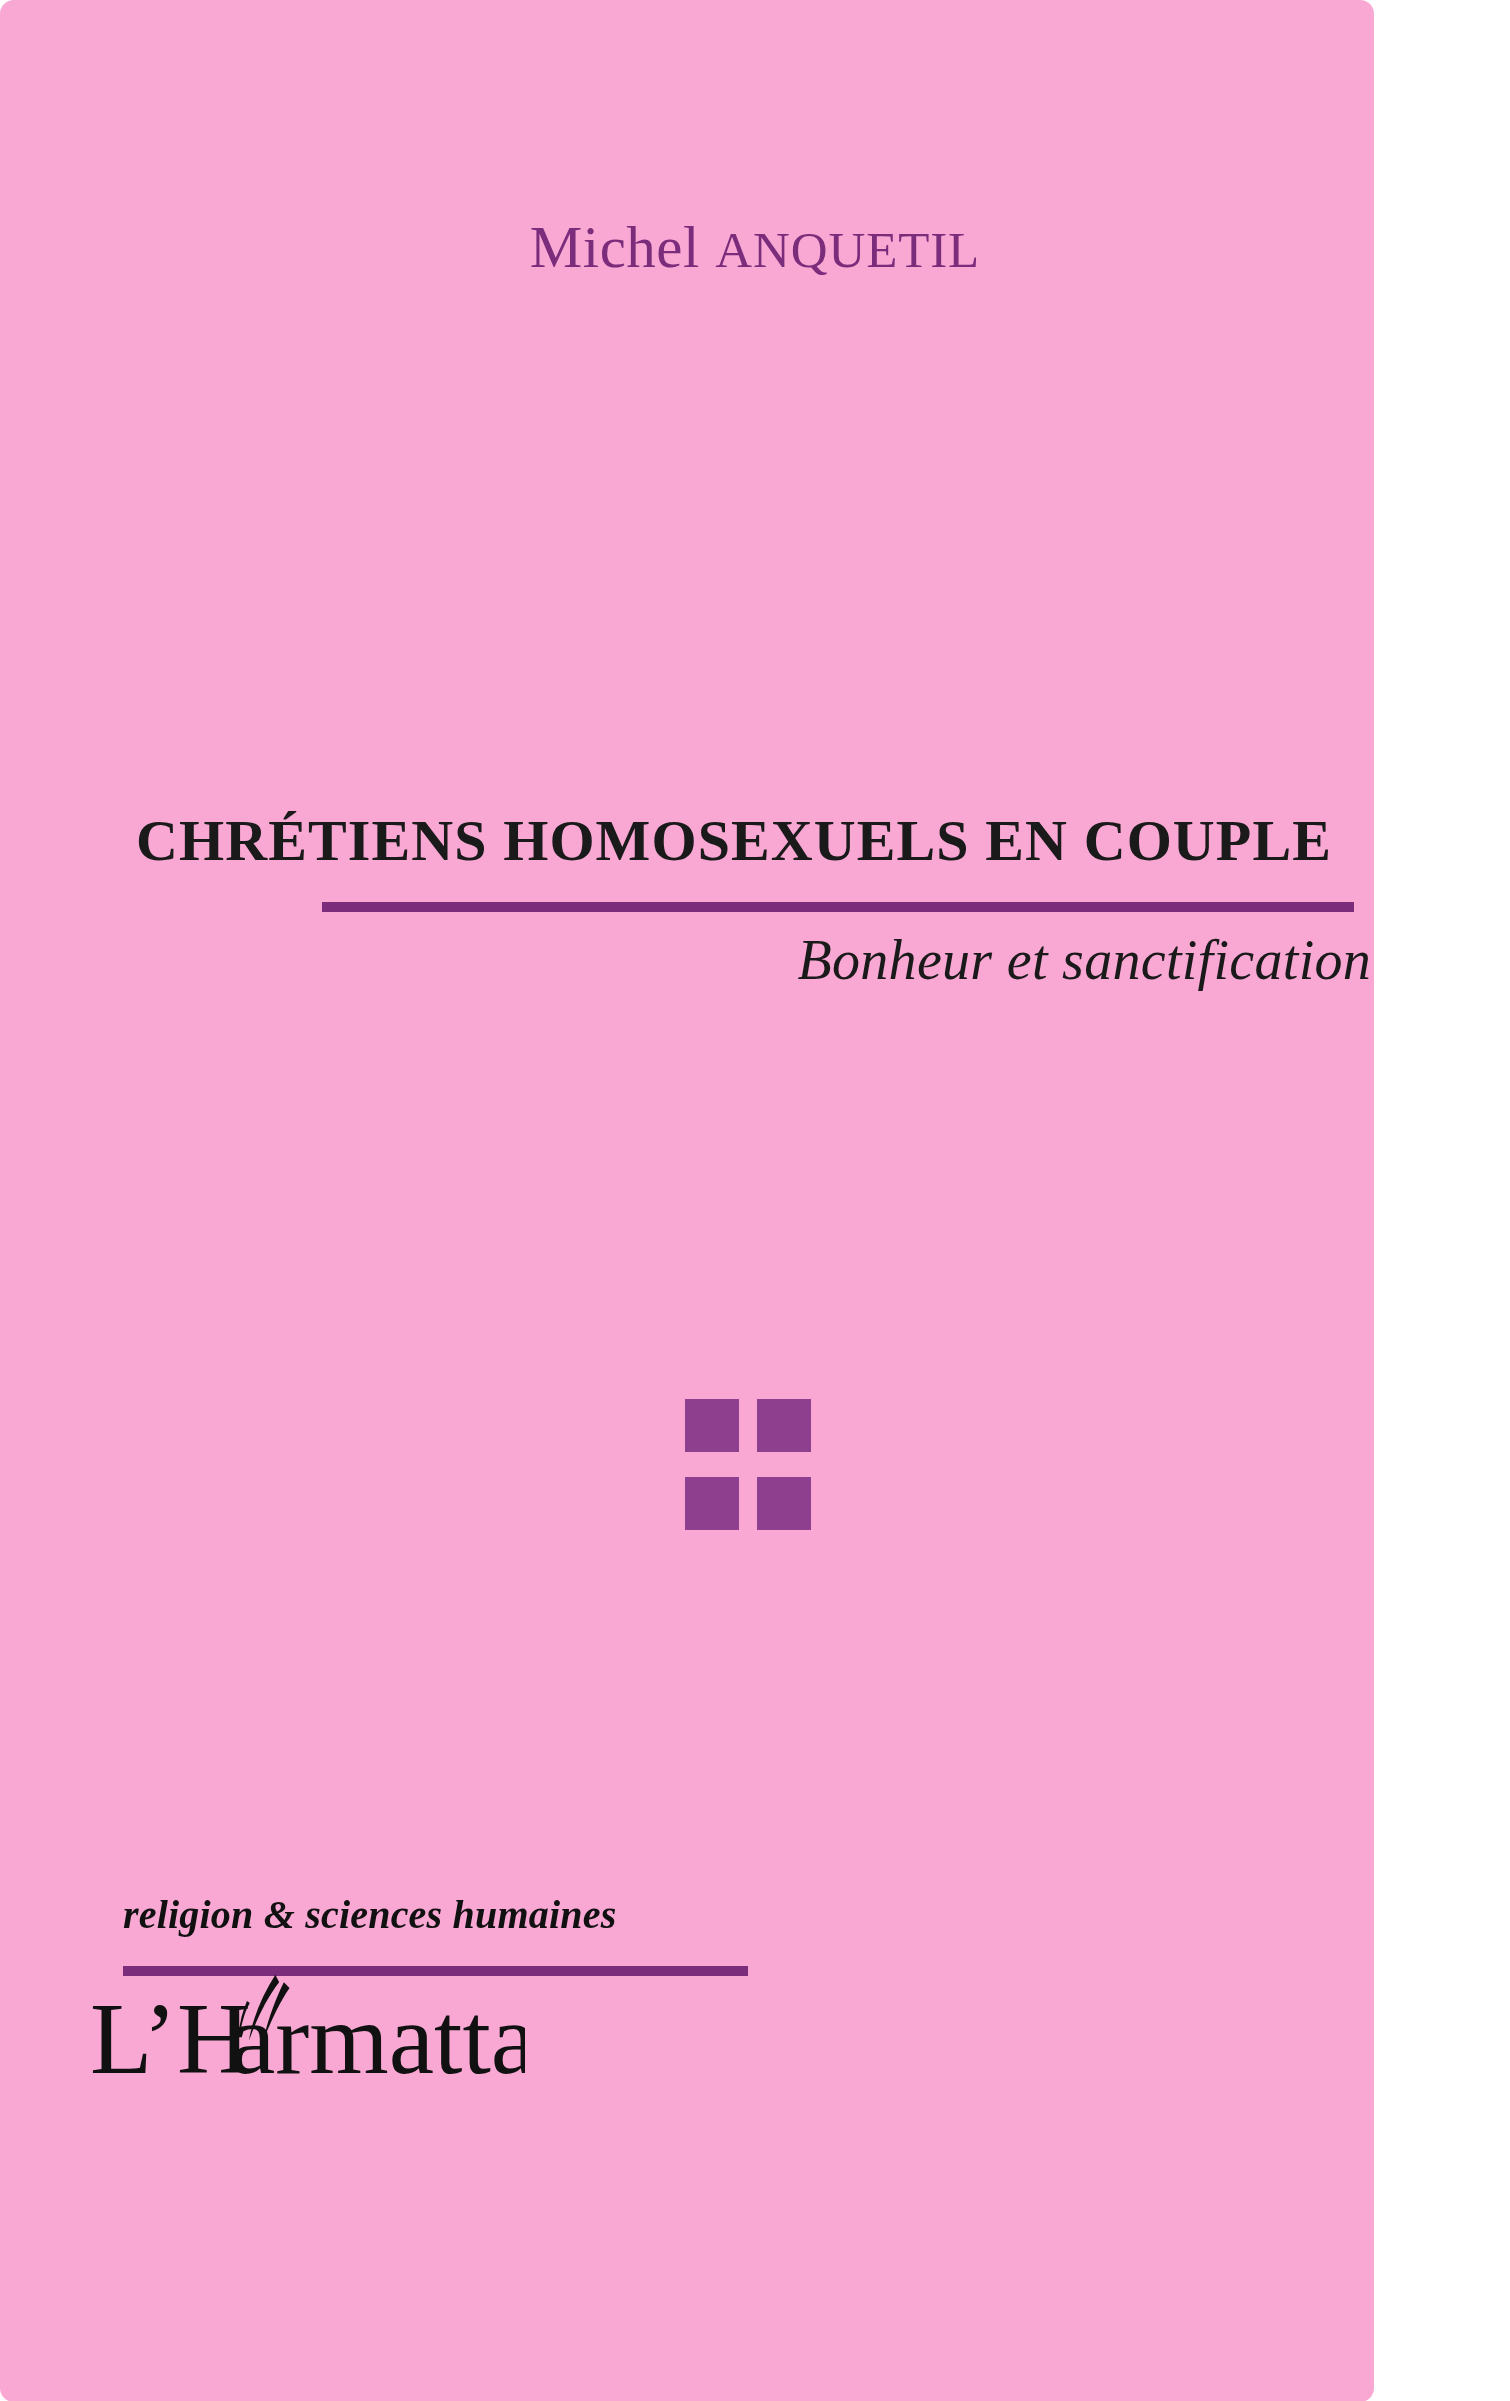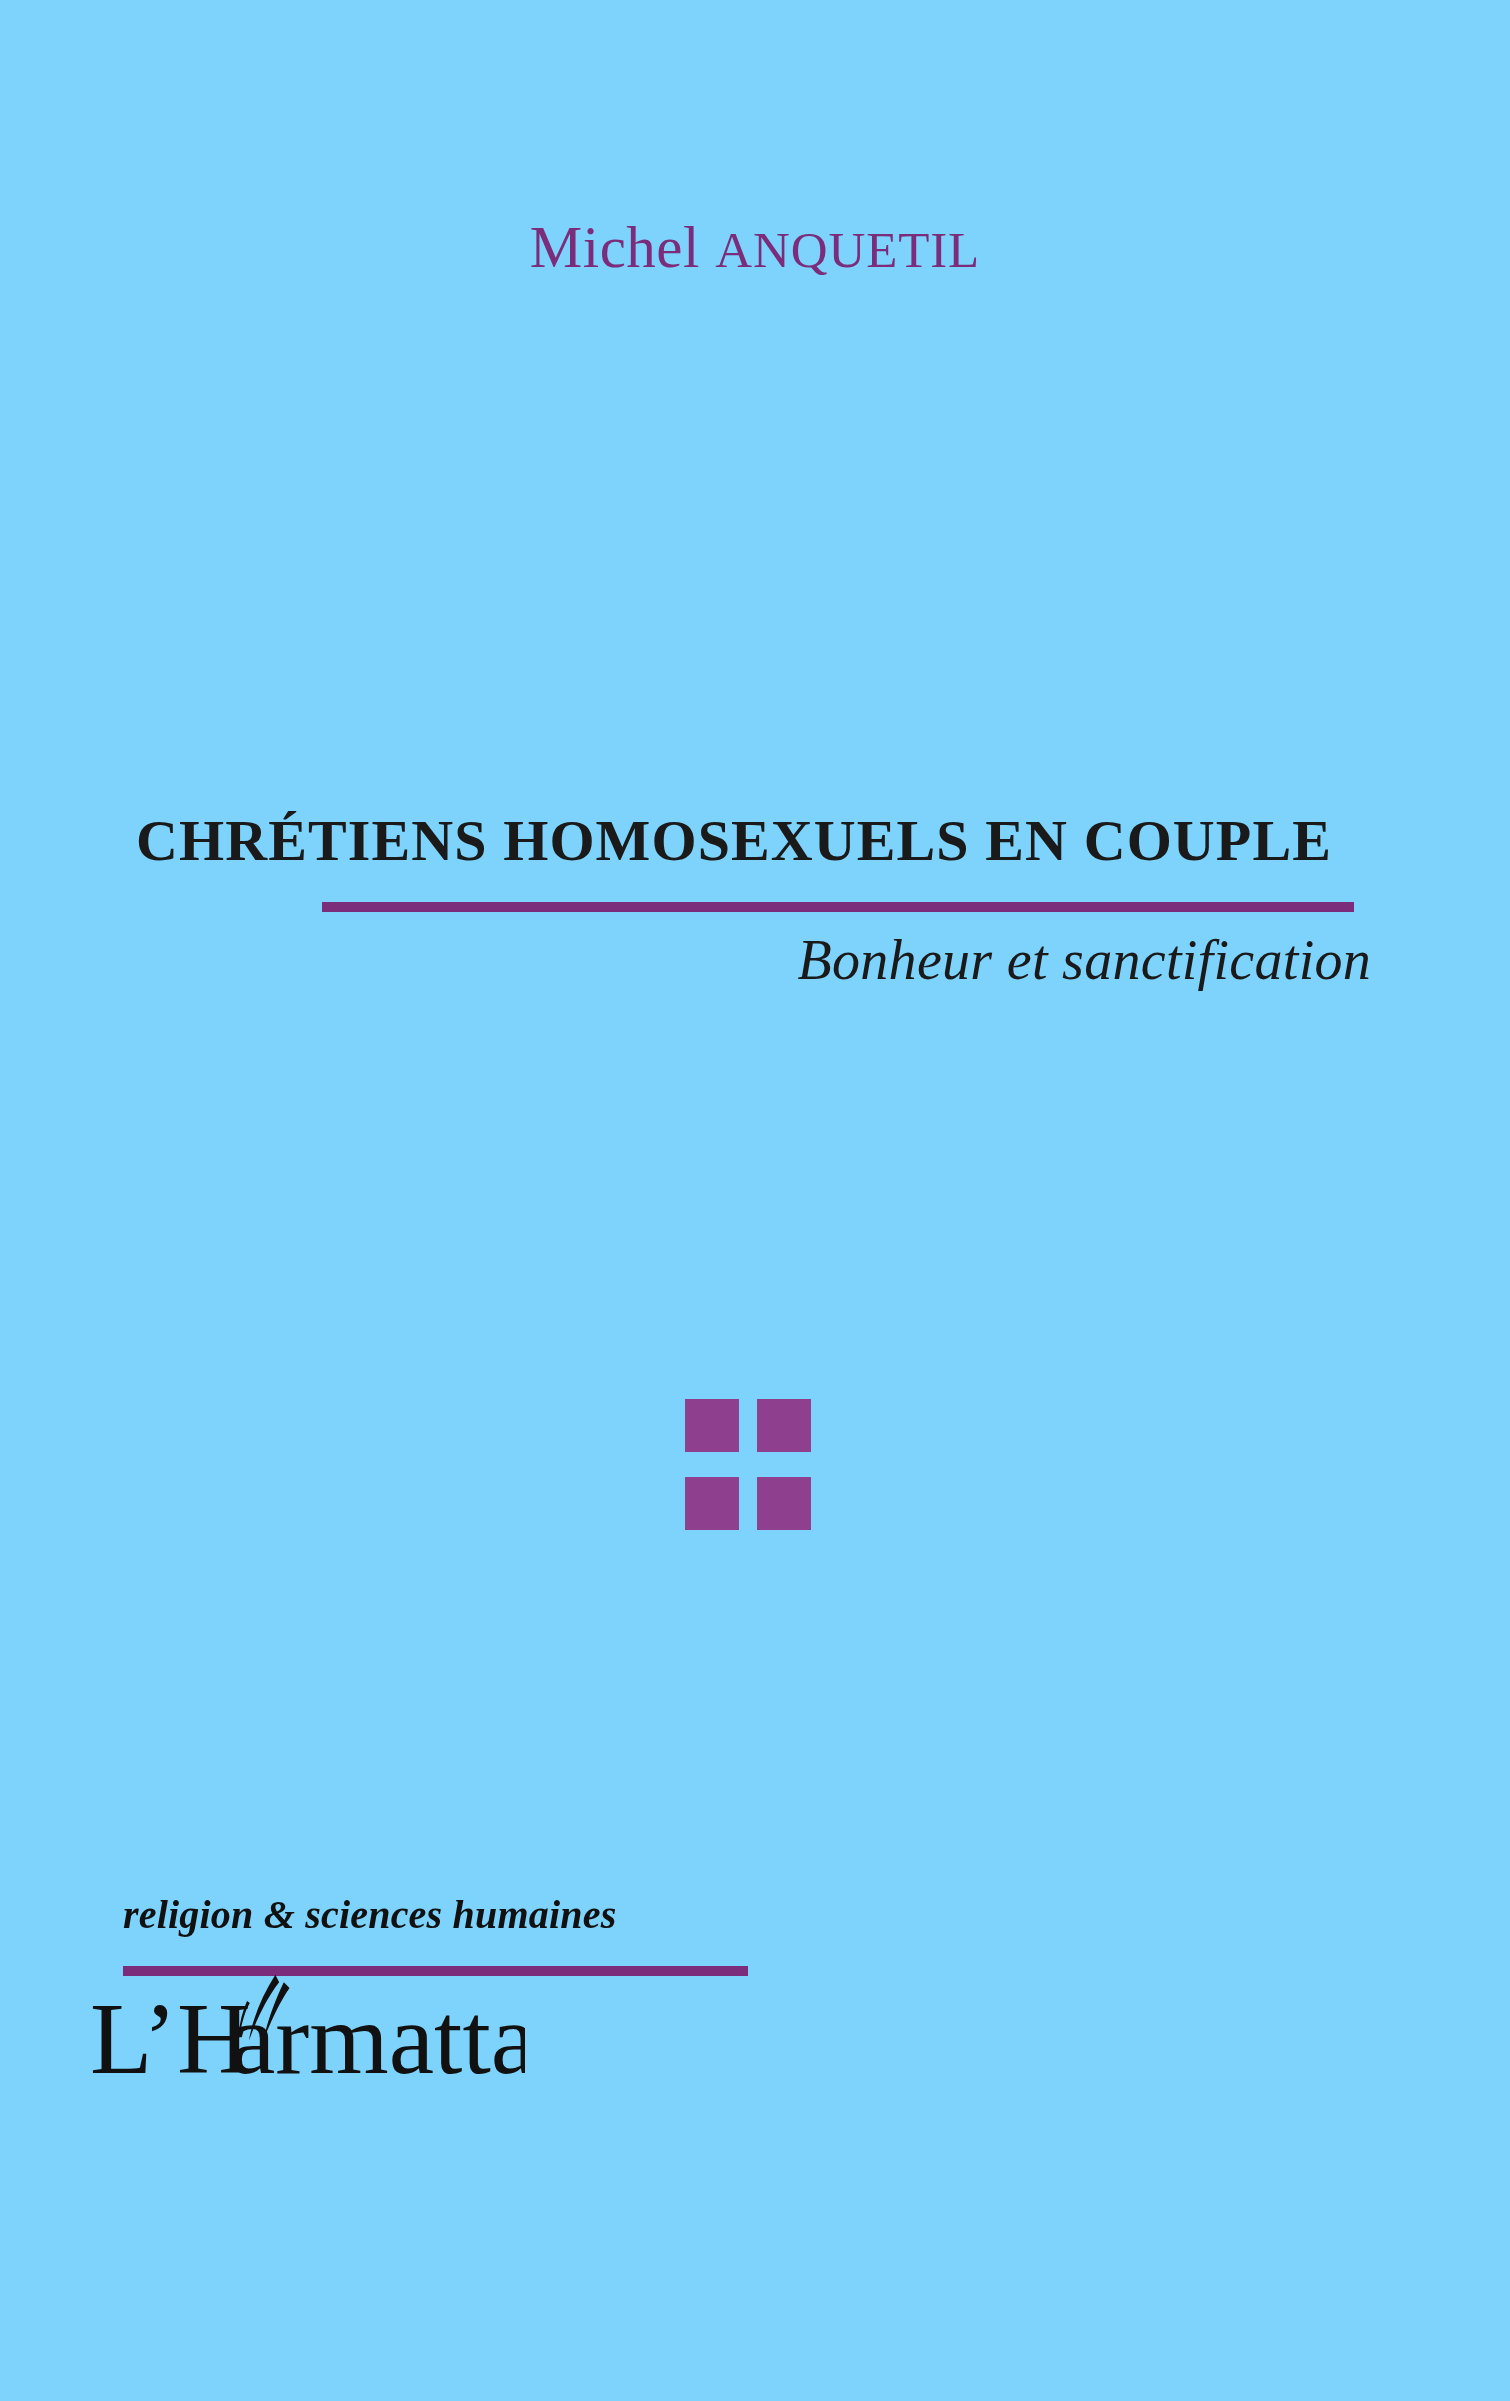--- a/index.html
+++ b/index.html
@@ -5,24 +5,25 @@
   html, body {
     margin: 0;
     padding: 0;
     background: #ffffff;
   }
   body {
     font-family: "Liberation Serif", serif;
   }
   .page {
     position: relative;
-    width: 1510px;
+    width: 1374px;
     height: 2402px;
-    background: #7dd3fc;
+    background: #f9a8d4;
     overflow: hidden;
+    border-radius: 14px;
   }
 
   
   .author {
     position: absolute;
     top: 213px;
     left: 0;
     width: 1510px;
     text-align: center;
     font-family: "Liberation Serif", serif;

